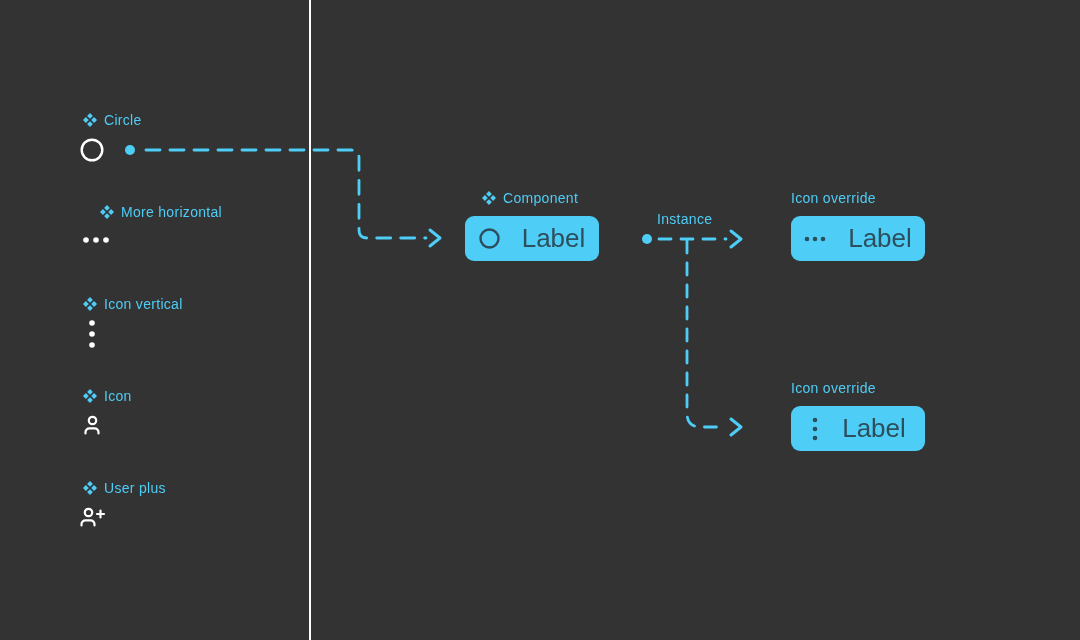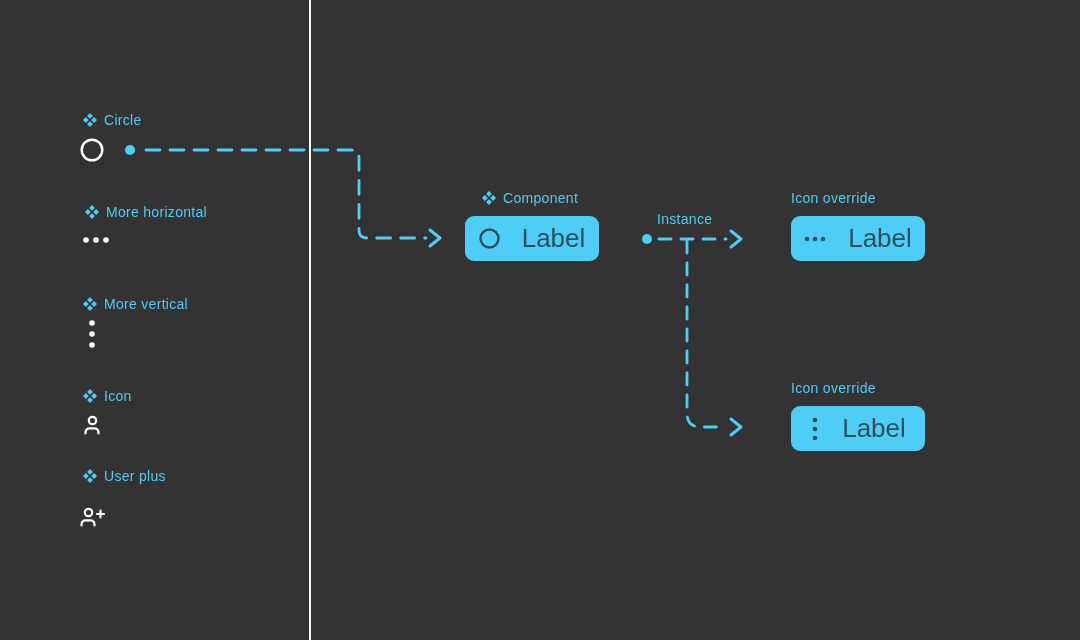--- a/index.html
+++ b/index.html
@@ -60,39 +60,39 @@
       <path fill="var(--accent)" d="M7 0 L9.9 2.9 L7 5.8 L4.1 2.9 Z M2.9 4.1 L5.8 7 L2.9 9.9 L0 7 Z M11.1 4.1 L14 7 L11.1 9.9 L8.2 7 Z M7 8.2 L9.9 11.1 L7 14 L4.1 11.1 Z"></path>
     </svg>
     <span>Circle</span>
   </div>
   <div class="abs icon-holder" style="left:80px;top:138px">
     <svg width="24" height="24" viewBox="0 0 24 24">
       <circle cx="12" cy="12" r="10.3" fill="none" stroke="var(--white)" stroke-width="2.4"></circle>
     </svg>
   </div>
 
-  <div class="abs comp-label" style="left:85px;top:204px">
+  <div class="abs comp-label" style="left:100px;top:204px">
     <svg width="14" height="14" viewBox="0 0 14 14">
       <path fill="var(--accent)" d="M7 0 L9.9 2.9 L7 5.8 L4.1 2.9 Z M2.9 4.1 L5.8 7 L2.9 9.9 L0 7 Z M11.1 4.1 L14 7 L11.1 9.9 L8.2 7 Z M7 8.2 L9.9 11.1 L7 14 L4.1 11.1 Z"></path>
     </svg>
     <span>More horizontal</span>
   </div>
   <div class="abs icon-holder" style="left:82px;top:233px">
     <svg width="30" height="14" viewBox="0 0 30 14">
       <circle cx="4" cy="7" r="2.8" fill="var(--white)"></circle>
       <circle cx="14" cy="7" r="2.8" fill="var(--white)"></circle>
       <circle cx="24" cy="7" r="2.8" fill="var(--white)"></circle>
     </svg>
   </div>
 
   <div class="abs comp-label" style="left:83px;top:296px">
     <svg width="14" height="14" viewBox="0 0 14 14">
       <path fill="var(--accent)" d="M7 0 L9.9 2.9 L7 5.8 L4.1 2.9 Z M2.9 4.1 L5.8 7 L2.9 9.9 L0 7 Z M11.1 4.1 L14 7 L11.1 9.9 L8.2 7 Z M7 8.2 L9.9 11.1 L7 14 L4.1 11.1 Z"></path>
     </svg>
-    <span>More vertical</span>
+    <span>Icon vertical</span>
   </div>
   <div class="abs icon-holder" style="left:85px;top:317px">
     <svg width="14" height="34" viewBox="0 0 14 34">
       <circle cx="7" cy="6" r="2.8" fill="var(--white)"></circle>
       <circle cx="7" cy="17" r="2.8" fill="var(--white)"></circle>
       <circle cx="7" cy="28" r="2.8" fill="var(--white)"></circle>
     </svg>
   </div>
 
   <div class="abs comp-label" style="left:83px;top:388px">
@@ -101,21 +101,21 @@
     </svg>
     <span>Icon</span>
   </div>
   <div class="abs icon-holder" style="left:80px;top:413px">
     <svg width="24" height="24" viewBox="0 0 24 24" fill="none" stroke="var(--white)" stroke-width="2.2" stroke-linecap="round" stroke-linejoin="round">
       <circle cx="12.5" cy="7.5" r="3.7"></circle>
       <path d="M5.5 20.5 v-1.3 a3.9 3.9 0 0 1 3.9 -3.9 h5.2 a3.9 3.9 0 0 1 3.9 3.9 v1.3"></path>
     </svg>
   </div>
 
-  <div class="abs comp-label" style="left:83px;top:468px">
+  <div class="abs comp-label" style="left:83px;top:480px">
     <svg width="14" height="14" viewBox="0 0 14 14">
       <path fill="var(--accent)" d="M7 0 L9.9 2.9 L7 5.8 L4.1 2.9 Z M2.9 4.1 L5.8 7 L2.9 9.9 L0 7 Z M11.1 4.1 L14 7 L11.1 9.9 L8.2 7 Z M7 8.2 L9.9 11.1 L7 14 L4.1 11.1 Z"></path>
     </svg>
     <span>User plus</span>
   </div>
   <div class="abs icon-holder" style="left:78px;top:505px">
     <svg width="28" height="24" viewBox="0 0 28 24" fill="none" stroke="var(--white)" stroke-width="2.2" stroke-linecap="round" stroke-linejoin="round">
       <circle cx="10.5" cy="7.5" r="3.7"></circle>
       <path d="M3.5 20.5 v-1.3 a3.9 3.9 0 0 1 3.9 -3.9 h5.2 a3.9 3.9 0 0 1 3.9 3.9 v1.3"></path>
       <path d="M22.5 5.5 v7 M19 9 h7"></path>

